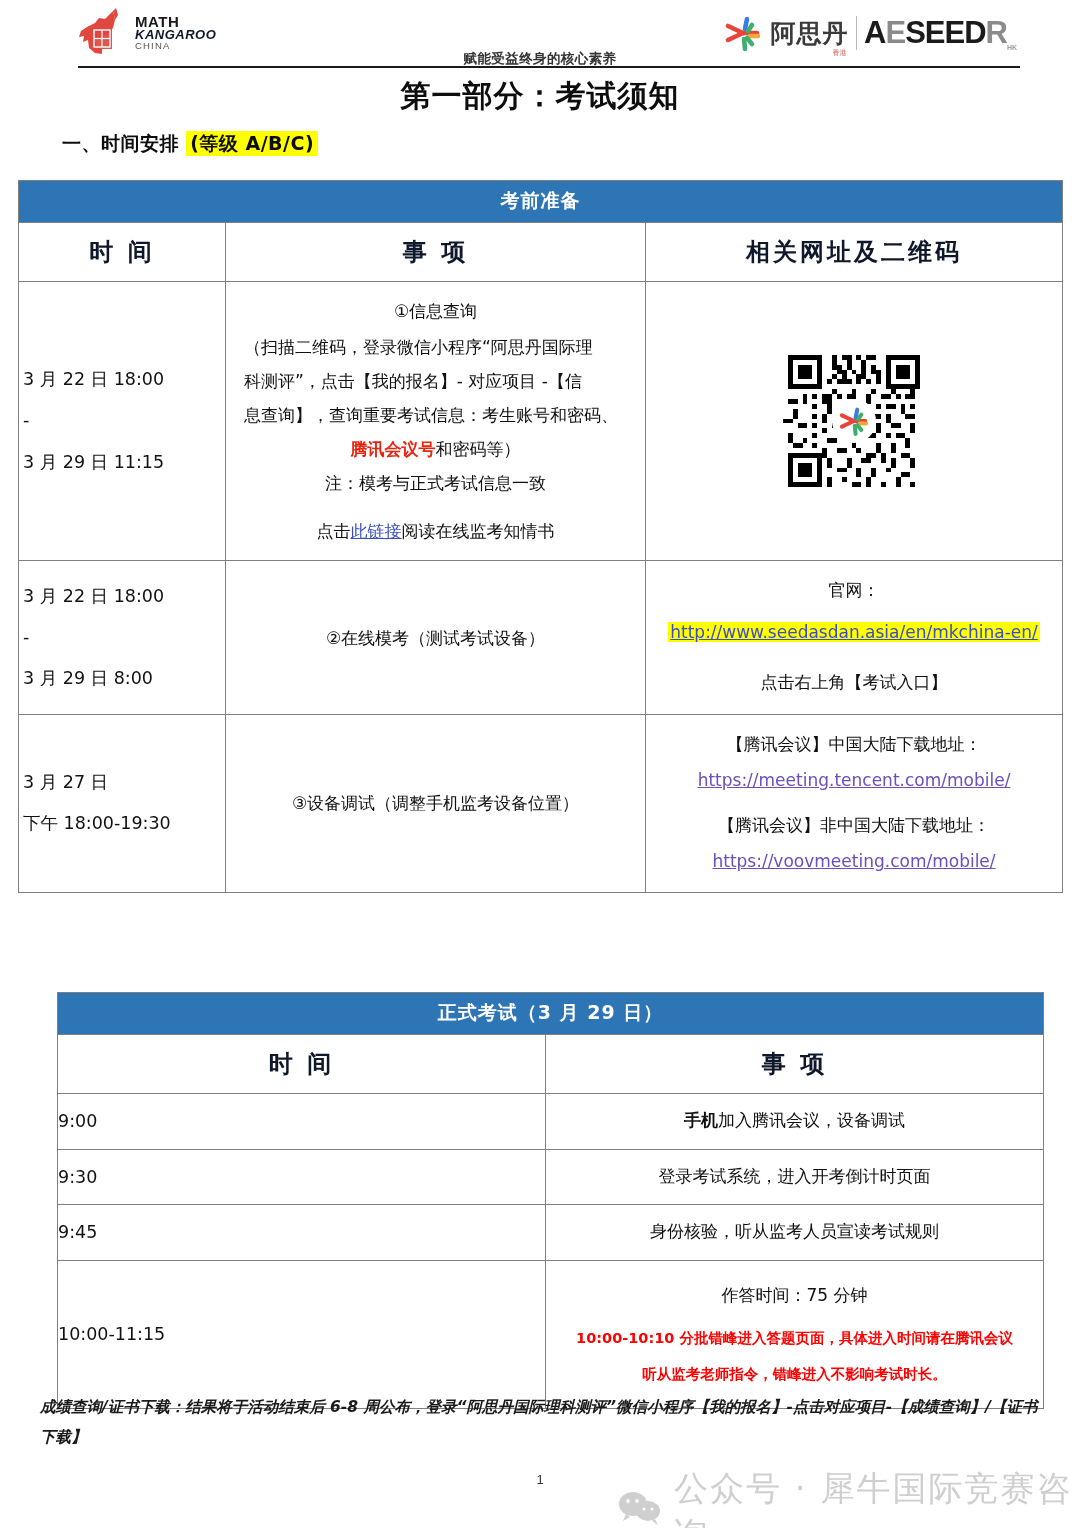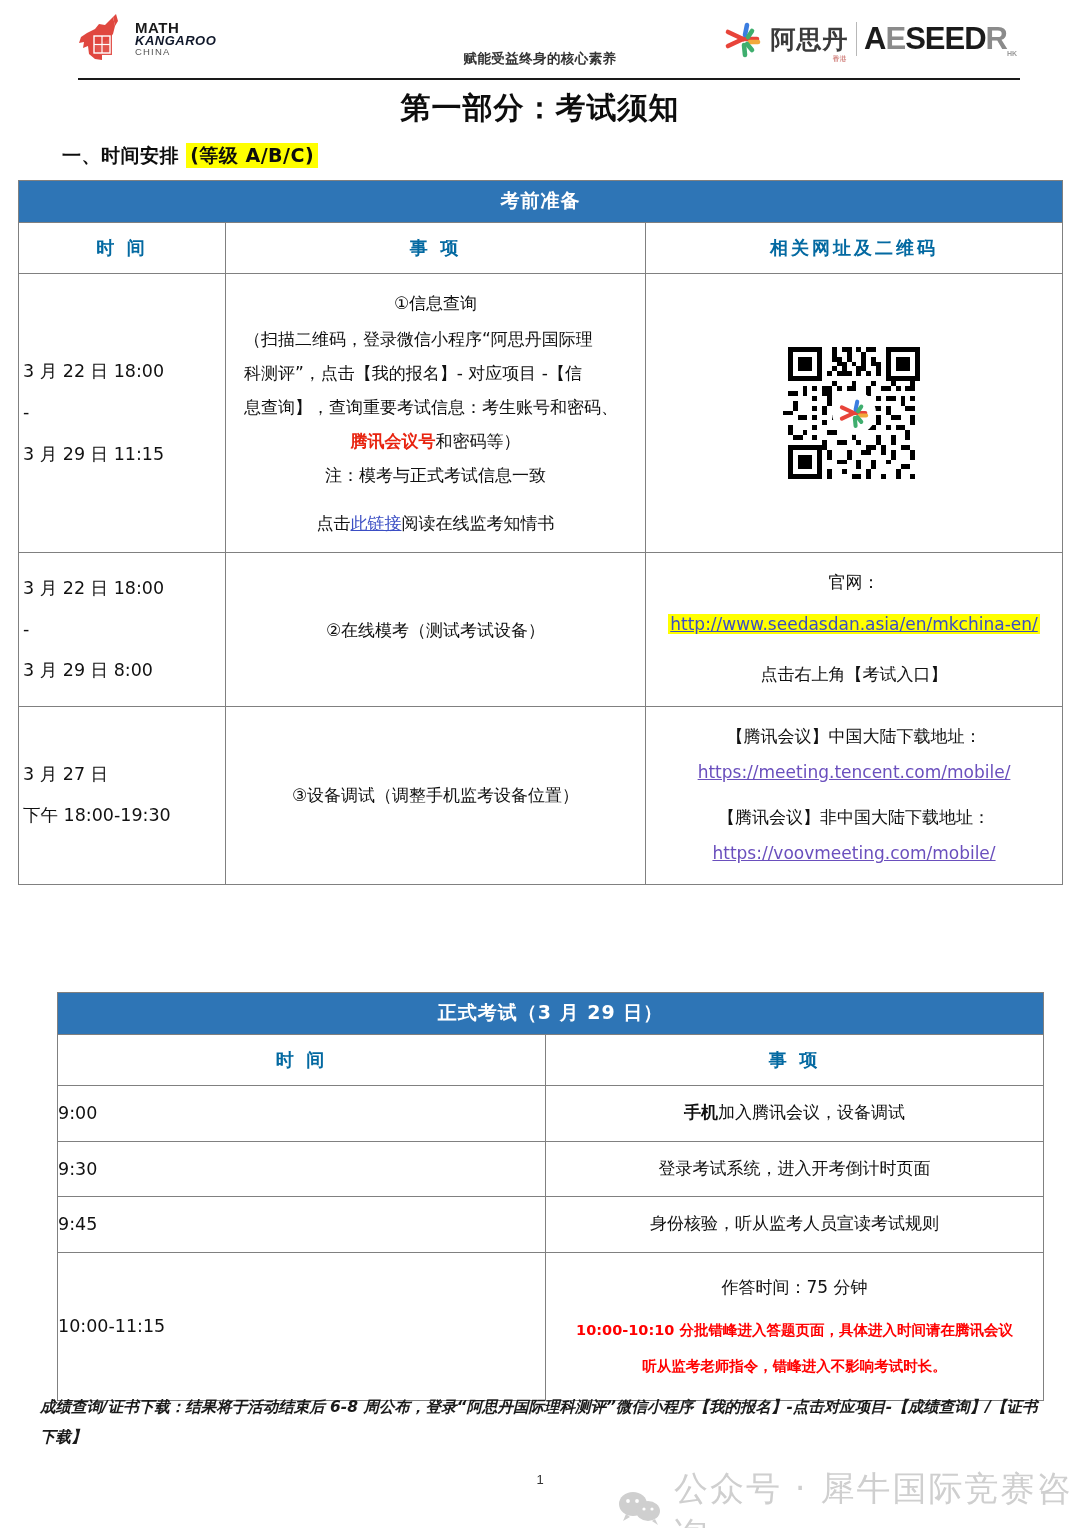--- a/index.html
+++ b/index.html
@@ -9,21 +9,21 @@
     height: 1528px;
     background: #ffffff;
     font-family: "Liberation Sans", "DejaVu Sans", sans-serif;
     position: relative;
     overflow: hidden;
   }
 
   
   .page-header {
     position: relative;
-    height: 78px;
+    height: 66px;
     padding: 16px 60px;
     display: flex;
     align-items: center;
     justify-content: space-between;
   }
 
   .logo-left {
     display: flex;
     align-items: center;
     gap: 6px;
@@ -186,23 +186,23 @@
   }
 
   .tbl-prep td, .tbl-exam td {
     border: 1.5px solid #808080;
     vertical-align: middle;
     font-family: "DejaVu Sans", sans-serif;
   }
 
   .col-hdr {
     text-align: center;
-    font-size: 18px;
-    font-weight: bold;
-    color: #0369a1;
+    font-size: 24px;
+    font-weight: bold;
+    color: #0f172a;
     padding: 13px 4px;
     letter-spacing: 3px;
   }
 
   .cell-time {
     text-align: left;
     font-size: 17.5px;
     color: #111;
     line-height: 2.35;
     padding: 10px 4px;

